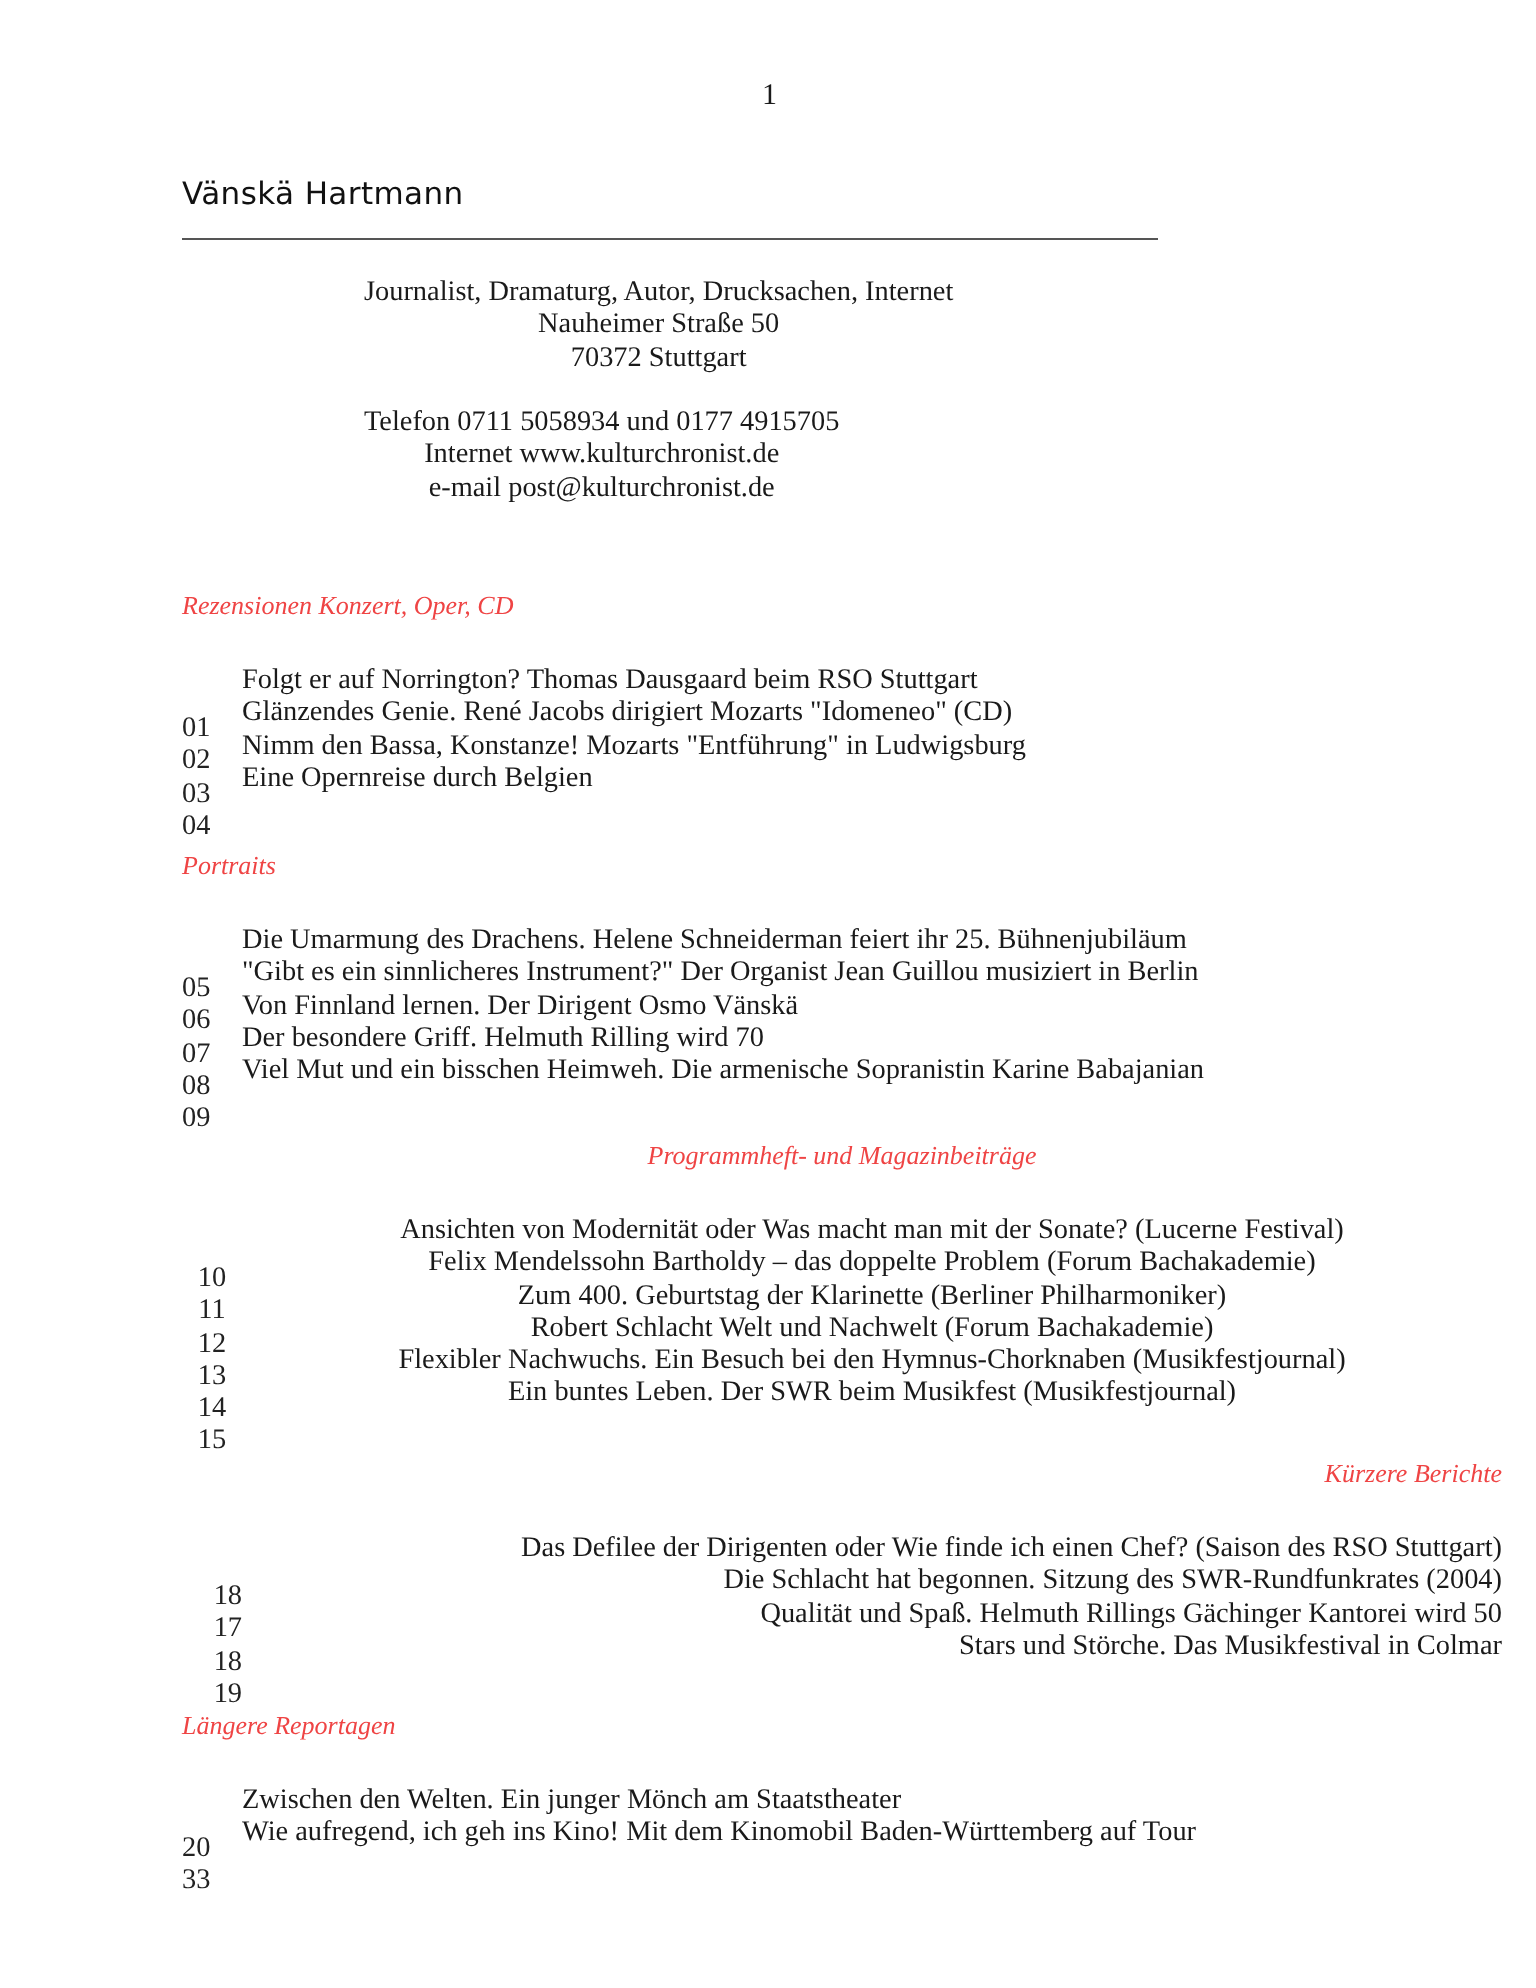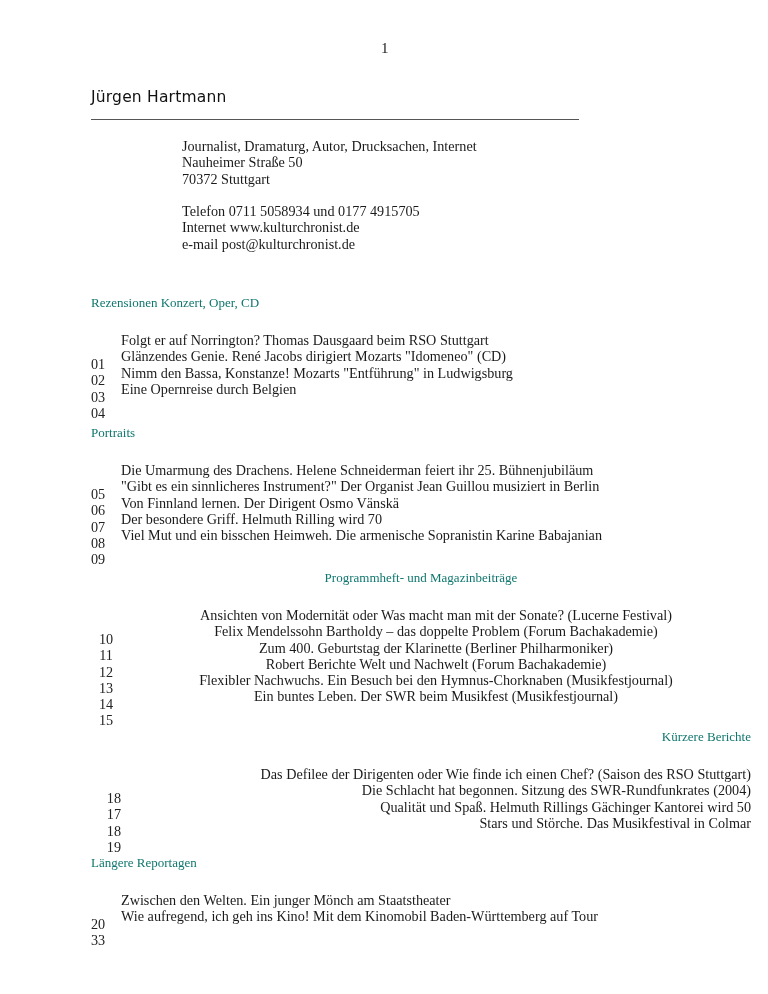--- a/index.html
+++ b/index.html
@@ -44,36 +44,38 @@
       left: 91px;
       width: 488px;
       height: 0;
       border-top: 1.5px solid #555;
     }
     .contact {
       position: absolute;
       left: 182px;
       font-size: 14.2px;
       line-height: 16.3px;
+      text-align: center;
     }
     .contact-1 { top: 138px; }
     .contact-2 { top: 203px; }
     .contact div { white-space: nowrap; }
 
     .section {
       position: absolute;
       left: 91px;
       width: 660px;
     }
     .section-title {
+      font-style: italic;
       font-size: 13px;
       margin: 0;
       height: 16px;
       line-height: 16px;
-      color: #0f766e;
+      color: #ef4444;
     }
     .section-list {
       margin-top: 21px;
     }
     .list-row {
       display: flex;
       font-size: 14.2px;
       line-height: 16.3px;
       height: 16.3px;
       white-space: nowrap;
@@ -93,21 +95,21 @@
     #sec-3 { top: 729px; text-align: right; }
     #sec-4 { top: 855px; }
   </style>
 </head>
 <body>
 
 <div class="page-number">
   <span>1</span>
 </div>
 
-<div class="author-name">Jürgen Hartmann</div>
+<div class="author-name">Vänskä Hartmann</div>
 <div class="header-rule"></div>
 
 <div class="contact contact-1">
   <div>Journalist, Dramaturg, Autor, Drucksachen, Internet</div>
   <div>Nauheimer Straße 50</div>
   <div>70372 Stuttgart</div>
 </div>
 
 <div class="contact contact-2">
   <div>Telefon 0711 5058934 und 0177 4915705</div>
@@ -172,21 +174,21 @@
         <div class="list-row">
           <span class="list-num">11</span>
           <span class="list-title">Felix Mendelssohn Bartholdy – das doppelte Problem (Forum Bachakademie)</span>
         </div>
         <div class="list-row">
           <span class="list-num">12</span>
           <span class="list-title">Zum 400. Geburtstag der Klarinette (Berliner Philharmoniker)</span>
         </div>
         <div class="list-row">
           <span class="list-num">13</span>
-          <span class="list-title">Robert Berichte Welt und Nachwelt (Forum Bachakademie)</span>
+          <span class="list-title">Robert Schlacht Welt und Nachwelt (Forum Bachakademie)</span>
         </div>
         <div class="list-row">
           <span class="list-num">14</span>
           <span class="list-title">Flexibler Nachwuchs. Ein Besuch bei den Hymnus-Chorknaben (Musikfestjournal)</span>
         </div>
         <div class="list-row">
           <span class="list-num">15</span>
           <span class="list-title">Ein buntes Leben. Der SWR beim Musikfest (Musikfestjournal)</span>
         </div>
       </div>

